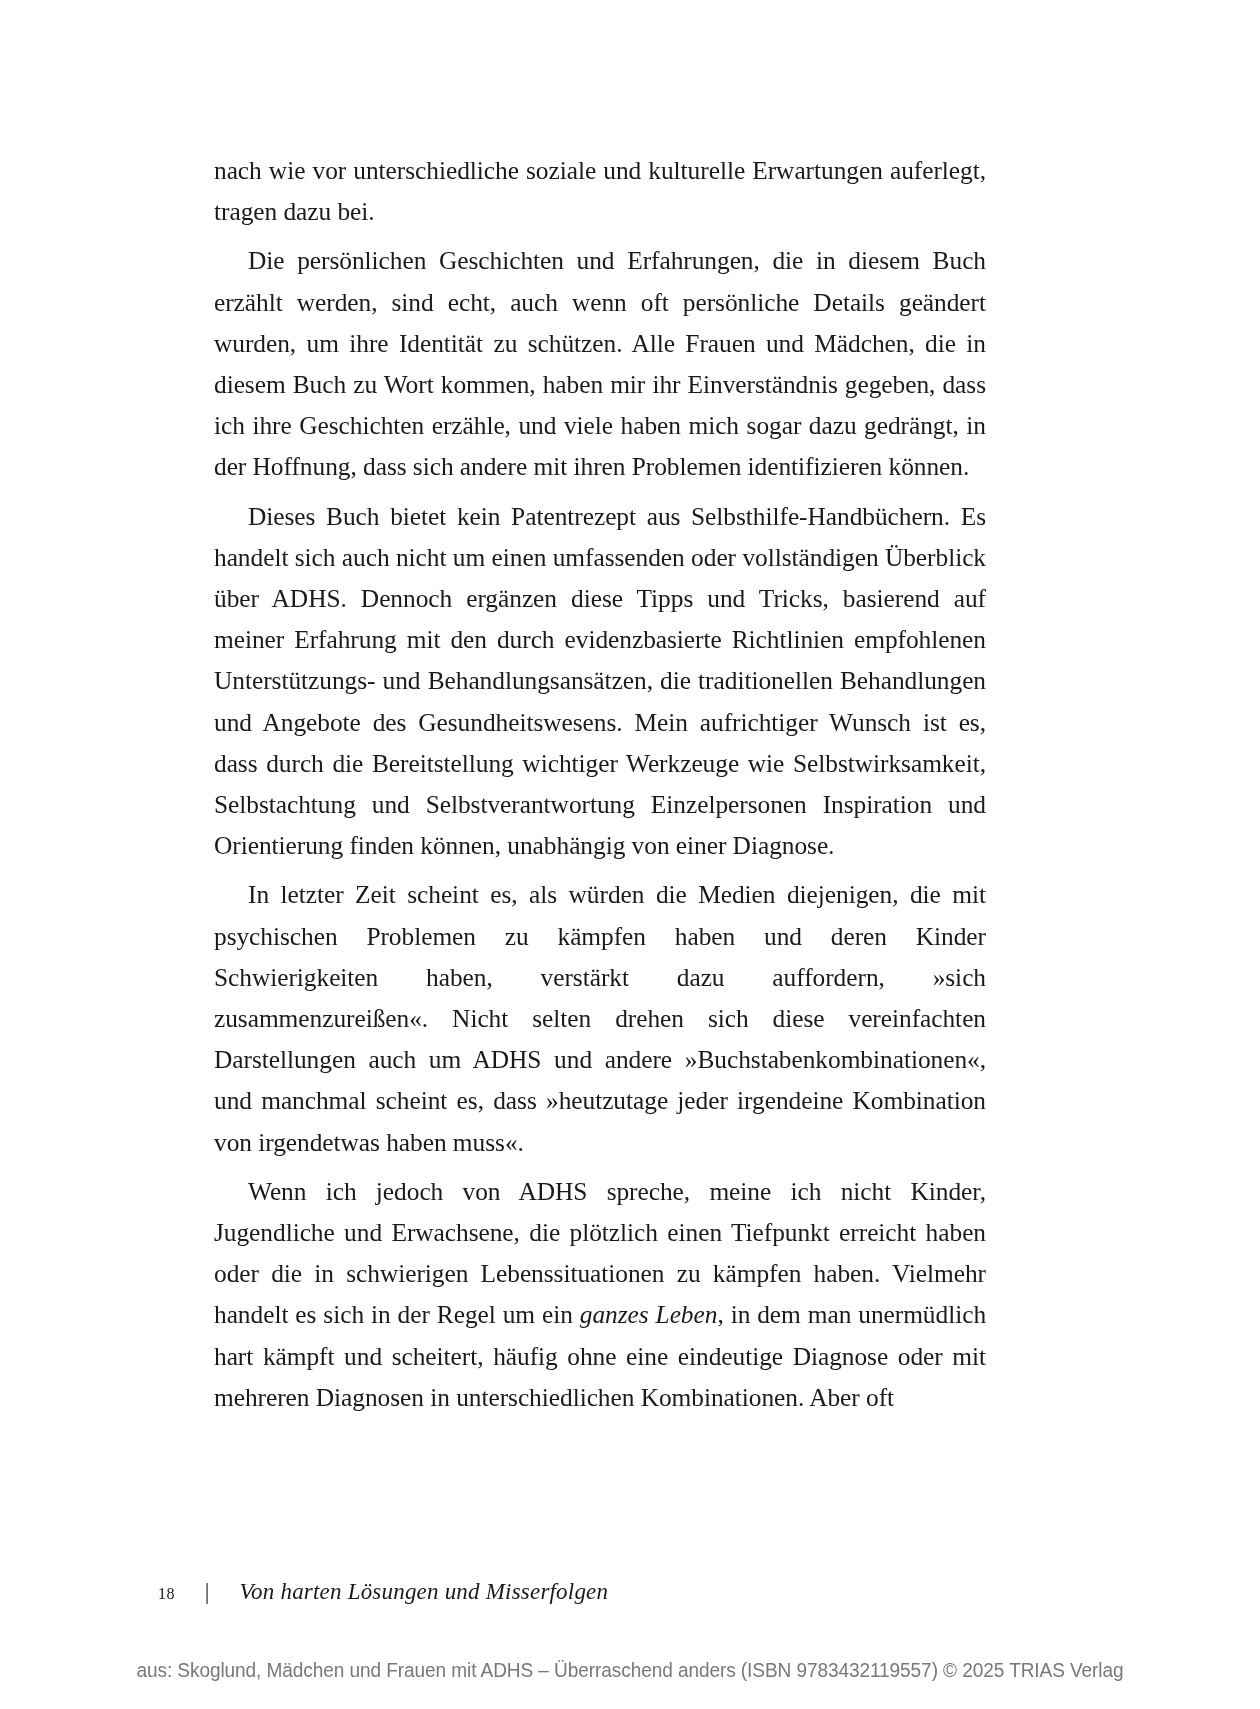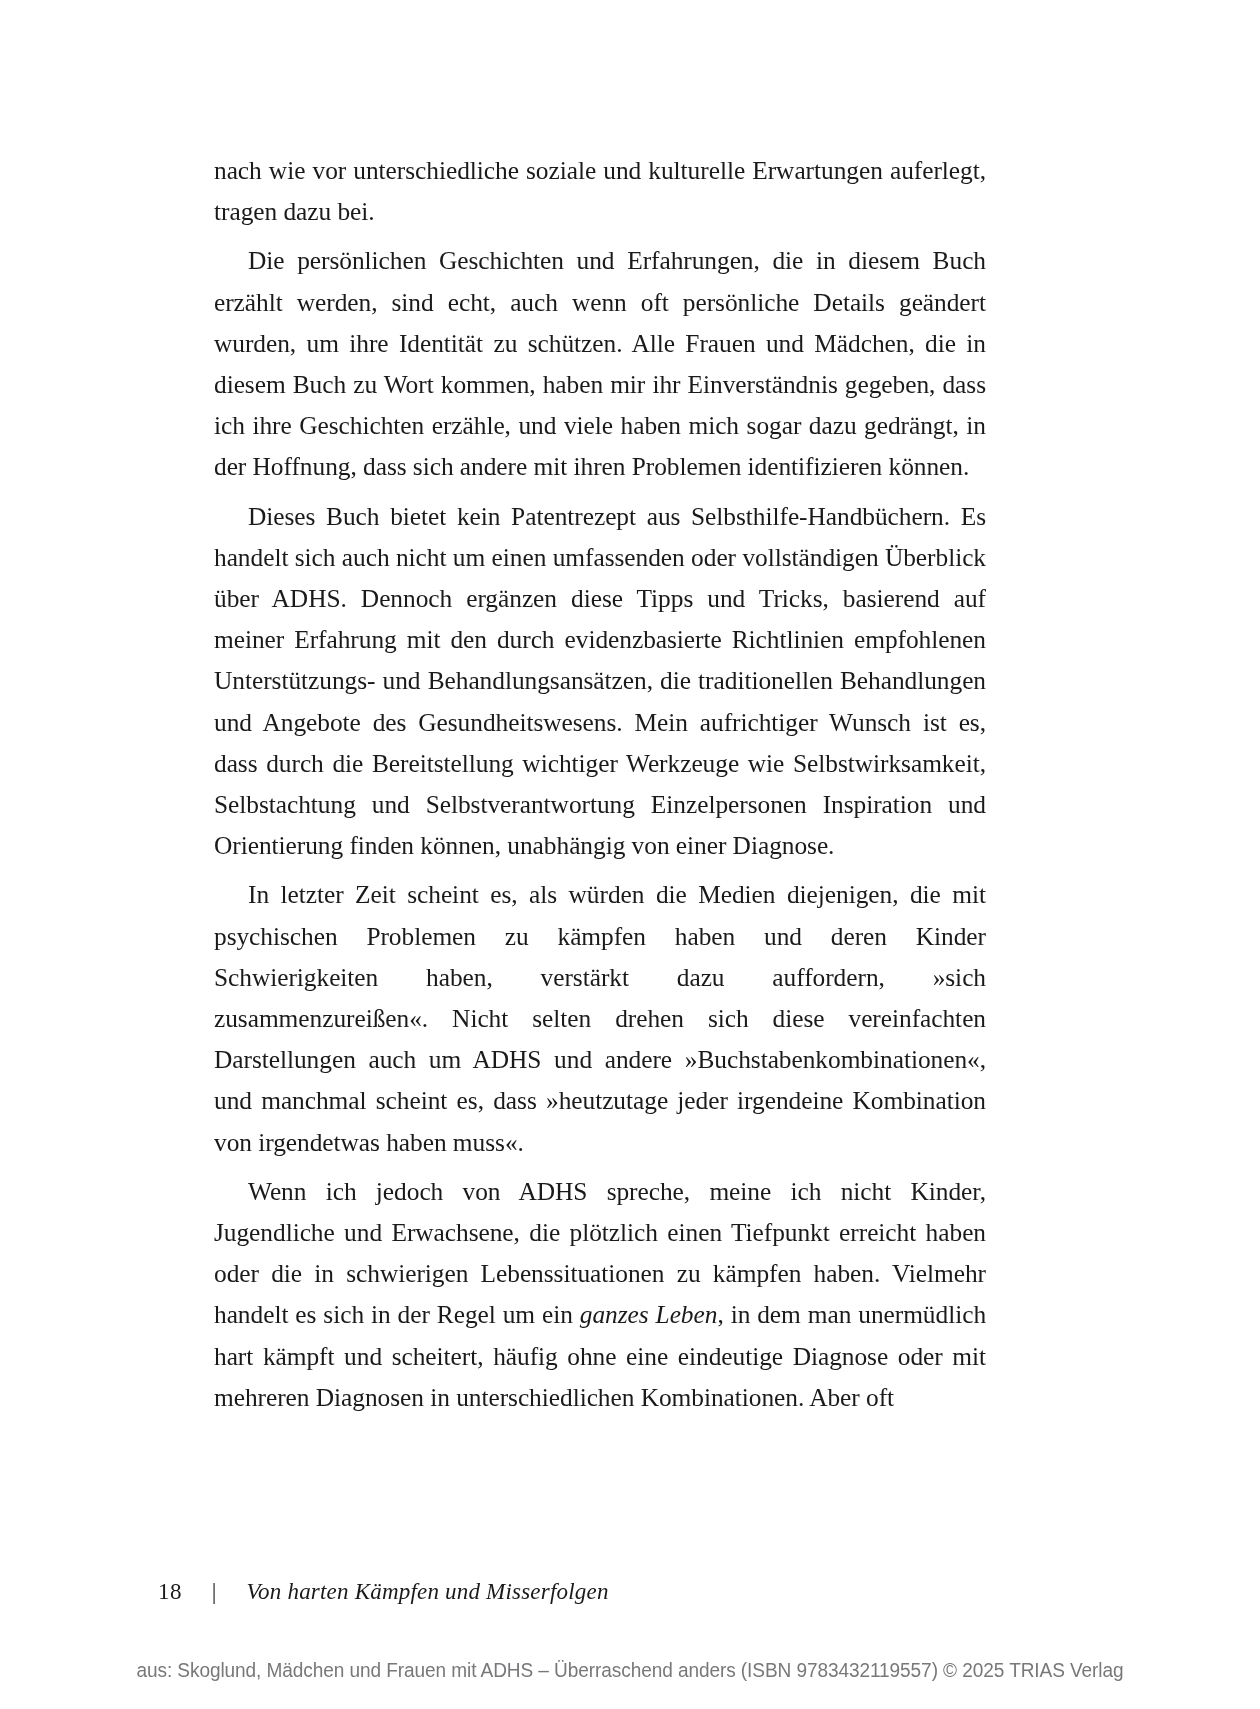--- a/index.html
+++ b/index.html
@@ -56,21 +56,21 @@
     left: 158px;
     top: 1579px;
     display: flex;
     align-items: baseline;
     gap: 0;
     font-family: "Liberation Serif", "DejaVu Serif", serif;
     color: #1a1a1a;
   }
 
   .foot-pageno {
-    font-size: 23px;
+    font-size: 16px;
     letter-spacing: 0.4px;
   }
 
   .foot-sep {
     font-size: 23px;
     padding-left: 30px;
     padding-right: 30px;
   }
 
   .foot-title {
@@ -111,18 +111,18 @@
 
     <p class="para indent">In letzter Zeit scheint es, als würden die Medien diejenigen, die mit psychischen Problemen zu kämpfen haben und deren Kinder Schwierigkeiten haben, verstärkt dazu auffordern, »sich zusammenzureißen«. Nicht selten drehen sich diese vereinfachten Darstellungen auch um ADHS und andere »Buchstabenkombinationen«, und manchmal scheint es, dass »heutzutage jeder irgendeine Kombination von irgendetwas haben muss«.</p>
 
     <p class="para indent">Wenn ich jedoch von ADHS spreche, meine ich nicht Kinder, Jugendliche und Erwachsene, die plötzlich einen Tiefpunkt erreicht haben oder die in schwierigen Lebenssituationen zu kämpfen haben. Vielmehr handelt es sich in der Regel um ein <em>ganzes Leben</em>, in dem man unermüdlich hart kämpft und scheitert, häufig ohne eine eindeutige Diagnose oder mit mehreren Diagnosen in unterschiedlichen Kombinationen. Aber oft</p>
 
   </div>
 
   <div class="running-foot">
     <span class="foot-pageno">18</span>
     <span class="foot-sep">|</span>
-    <span class="foot-title">Von harten Kämpfen und Misserfolgen</span>
+    <span class="foot-title">Von harten Lösungen und Misserfolgen</span>
   </div>
 
   <div class="source-line">aus: Skoglund, Mädchen und Frauen mit ADHS – Überraschend anders (ISBN 9783432119557) © 2025 TRIAS Verlag</div>
 
 </div>
 
 </body></html>

